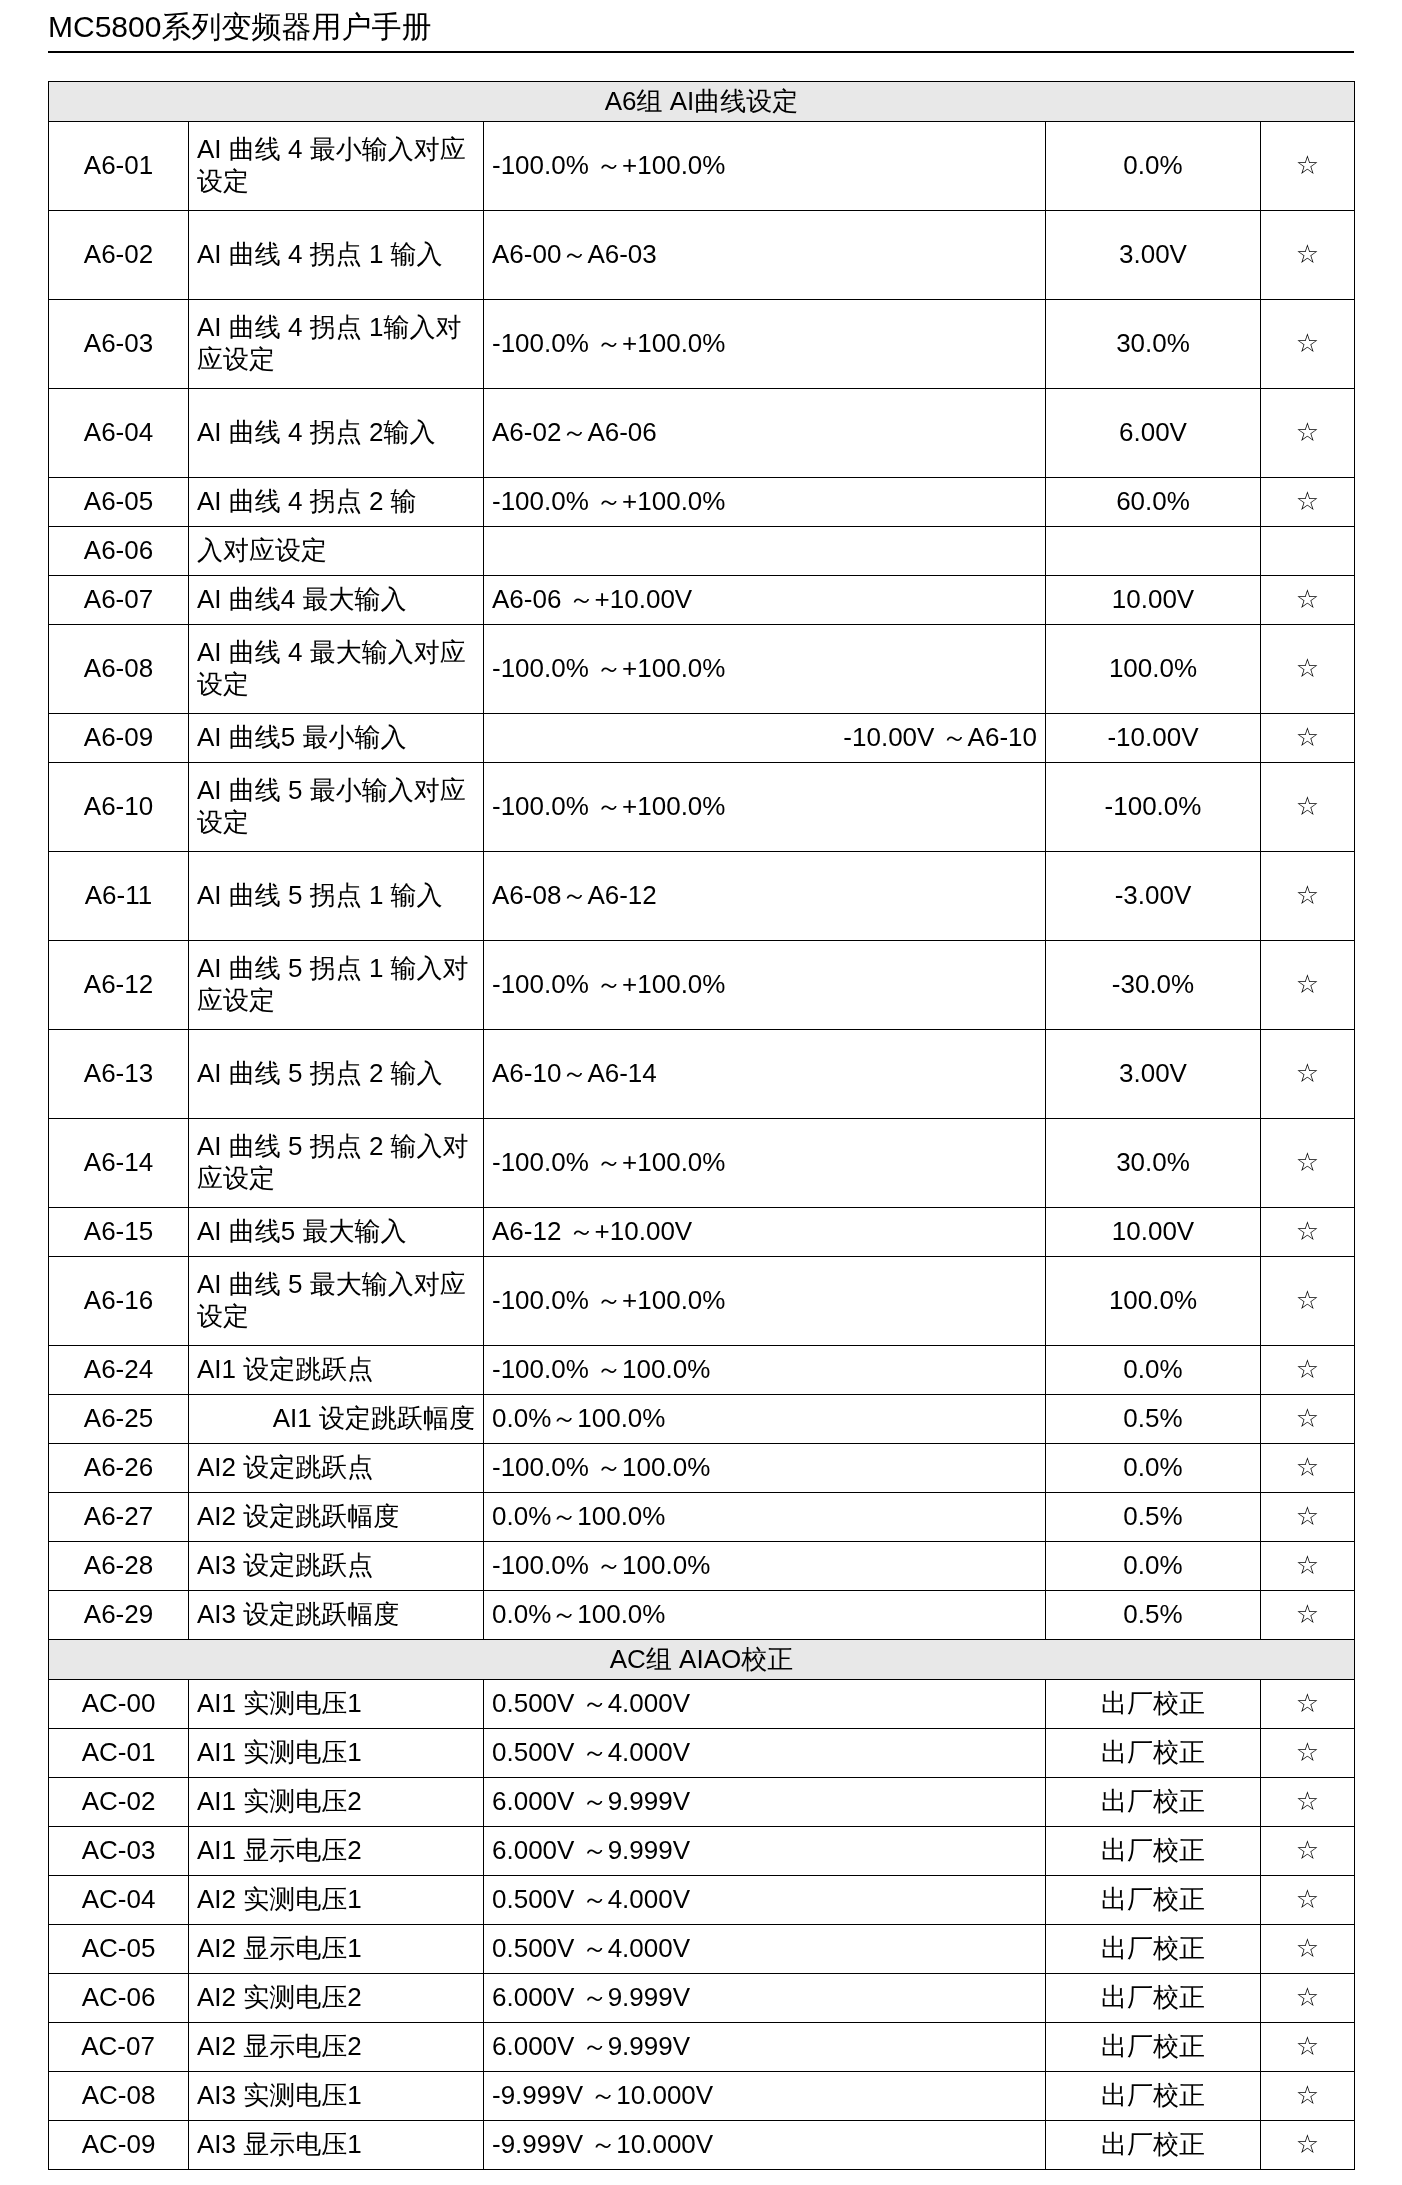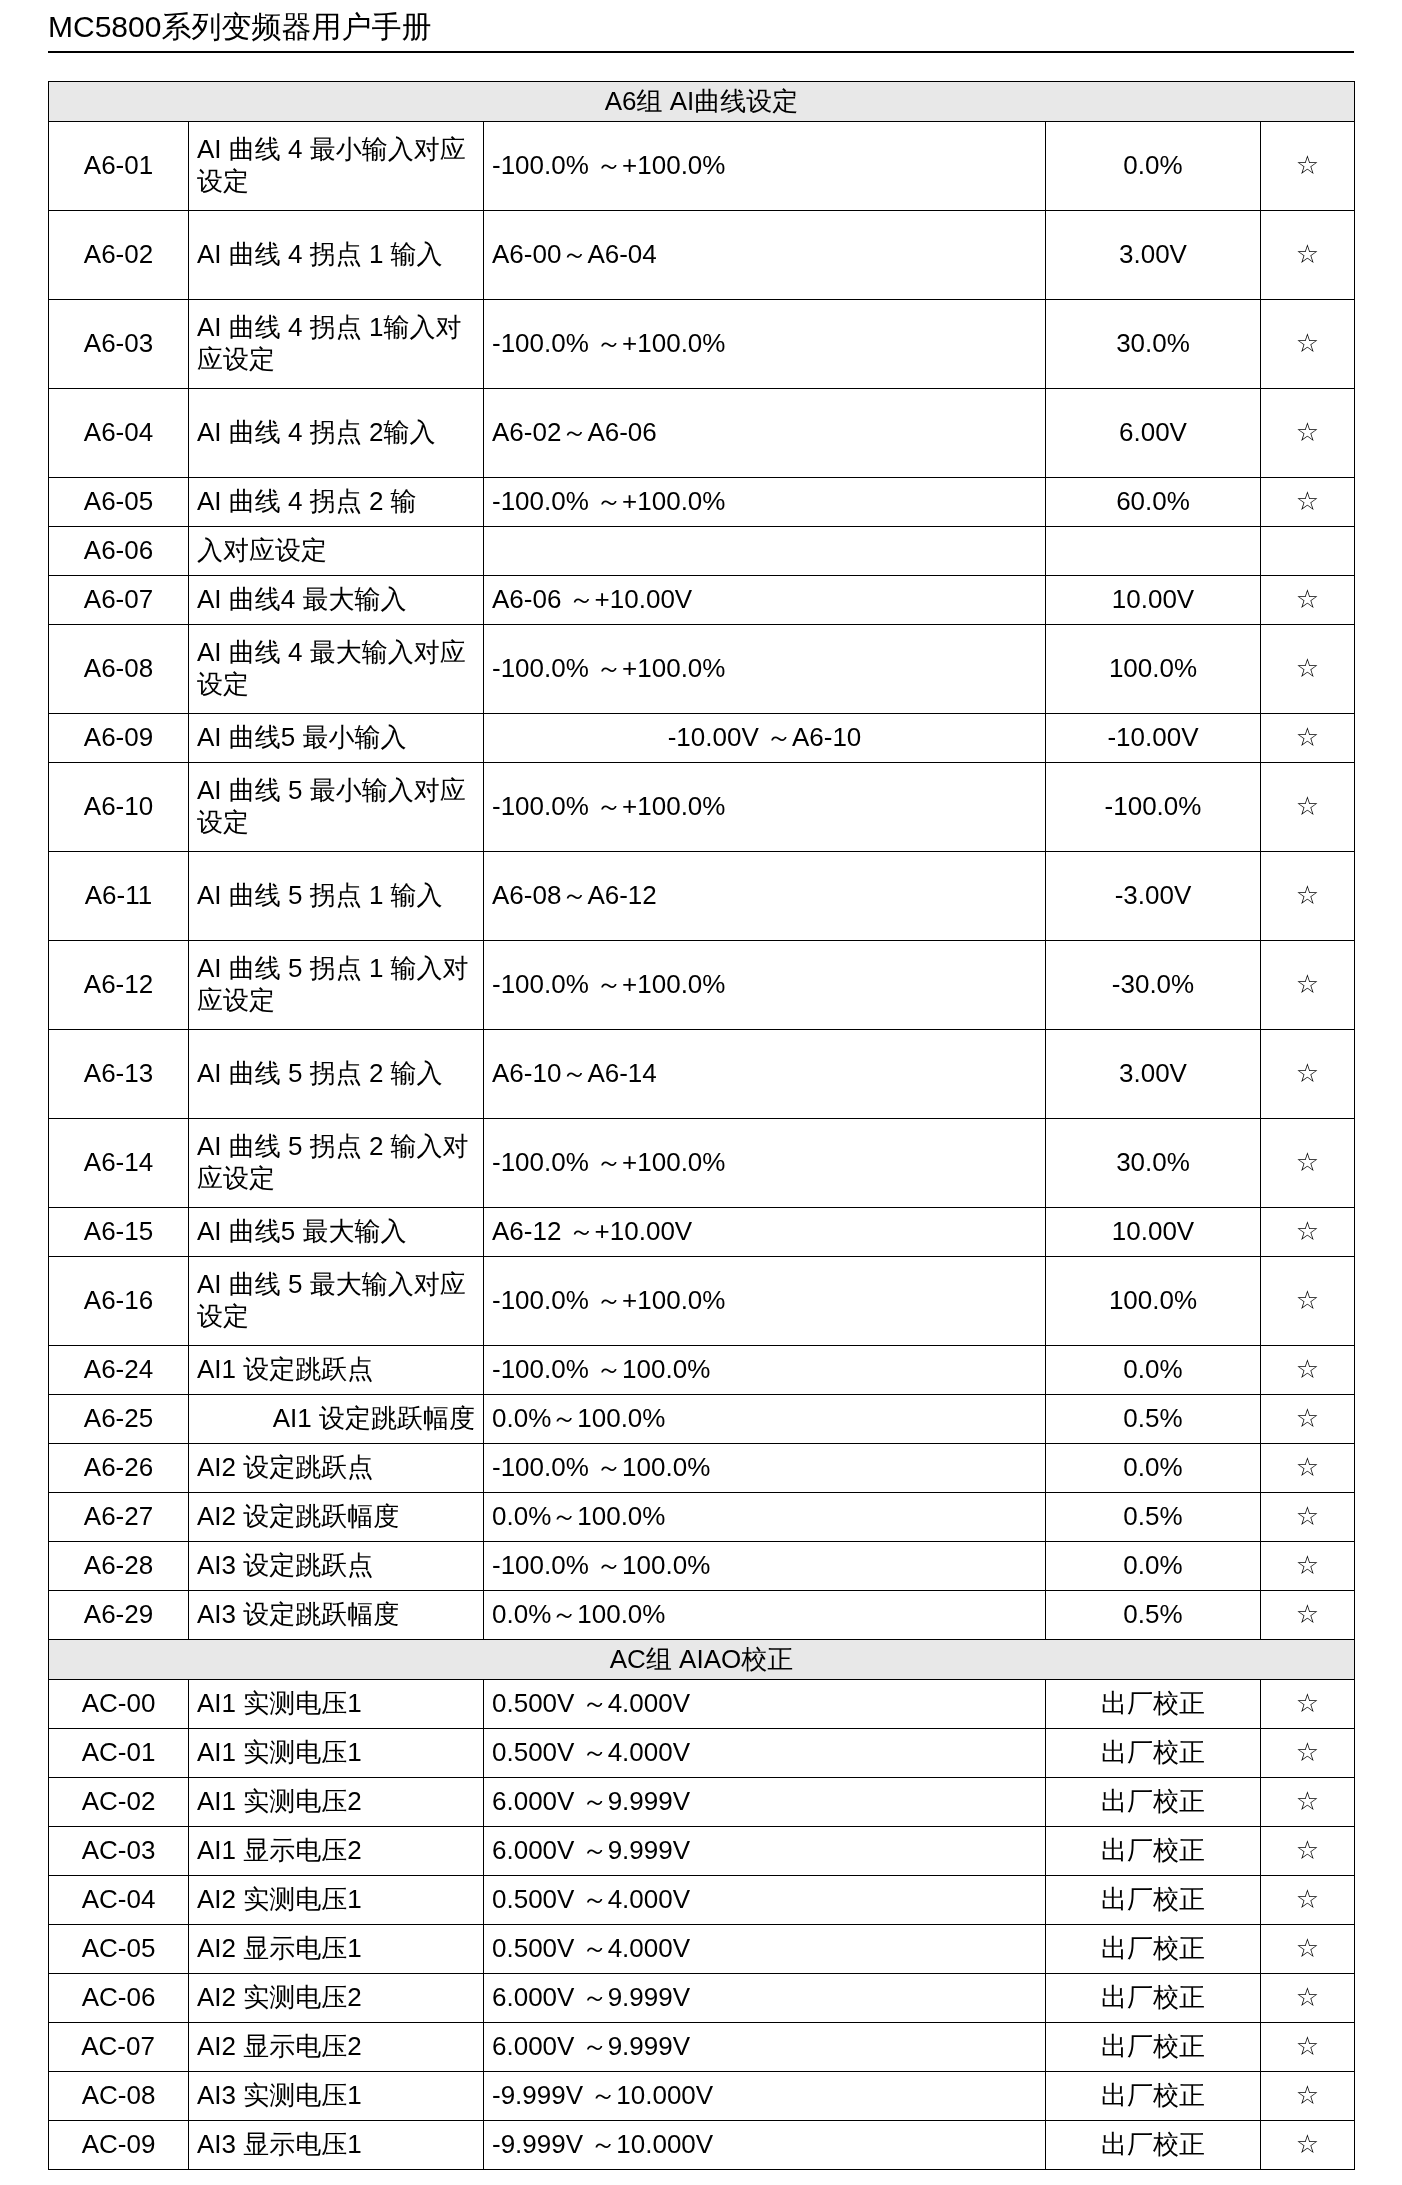--- a/index.html
+++ b/index.html
@@ -99,21 +99,21 @@
           <tr class="r2">
             <td class="col-code" style="text-align: center;">A6-01</td>
             <td class="name-cjk" style="text-align: left;">AI 曲线 4 最小输入对应设定</td>
             <td class="col-range" style="text-align: left;">-100.0% ～+100.0%</td>
             <td class="col-def" style="text-align: center;">0.0%</td>
             <td class="star" style="text-align: center;">☆</td>
           </tr>
           <tr class="r2">
             <td class="col-code" style="text-align: center;">A6-02</td>
             <td class="name-cjk" style="text-align: left;">AI 曲线 4 拐点 1 输入</td>
-            <td class="col-range" style="text-align: left;">A6-00～A6-04</td>
+            <td class="col-range" style="text-align: left;">A6-00～A6-03</td>
             <td class="col-def" style="text-align: center;">3.00V</td>
             <td class="star" style="text-align: center;">☆</td>
           </tr>
           <tr class="r2">
             <td class="col-code" style="text-align: center;">A6-03</td>
             <td class="name-cjk" style="text-align: left;">AI 曲线 4 拐点 1输入对应设定</td>
             <td class="col-range" style="text-align: left;">-100.0% ～+100.0%</td>
             <td class="col-def" style="text-align: center;">30.0%</td>
             <td class="star" style="text-align: center;">☆</td>
           </tr>
@@ -148,21 +148,21 @@
           <tr class="r2">
             <td class="col-code" style="text-align: center;">A6-08</td>
             <td class="name-cjk" style="text-align: left;">AI 曲线 4 最大输入对应设定</td>
             <td class="col-range" style="text-align: left;">-100.0% ～+100.0%</td>
             <td class="col-def" style="text-align: center;">100.0%</td>
             <td class="star" style="text-align: center;">☆</td>
           </tr>
           <tr class="r1">
             <td class="col-code" style="text-align: center;">A6-09</td>
             <td class="name-cjk" style="text-align: left;">AI 曲线5 最小输入</td>
-            <td class="col-range" style="text-align: center;">-10.00V ～A6-10</td>
+            <td class="col-range" style="text-align: right;">-10.00V ～A6-10</td>
             <td class="col-def" style="text-align: center;">-10.00V</td>
             <td class="star" style="text-align: center;">☆</td>
           </tr>
           <tr class="r2">
             <td class="col-code" style="text-align: center;">A6-10</td>
             <td class="name-cjk" style="text-align: left;">AI 曲线 5 最小输入对应设定</td>
             <td class="col-range" style="text-align: left;">-100.0% ～+100.0%</td>
             <td class="col-def" style="text-align: center;">-100.0%</td>
             <td class="star" style="text-align: center;">☆</td>
           </tr>

